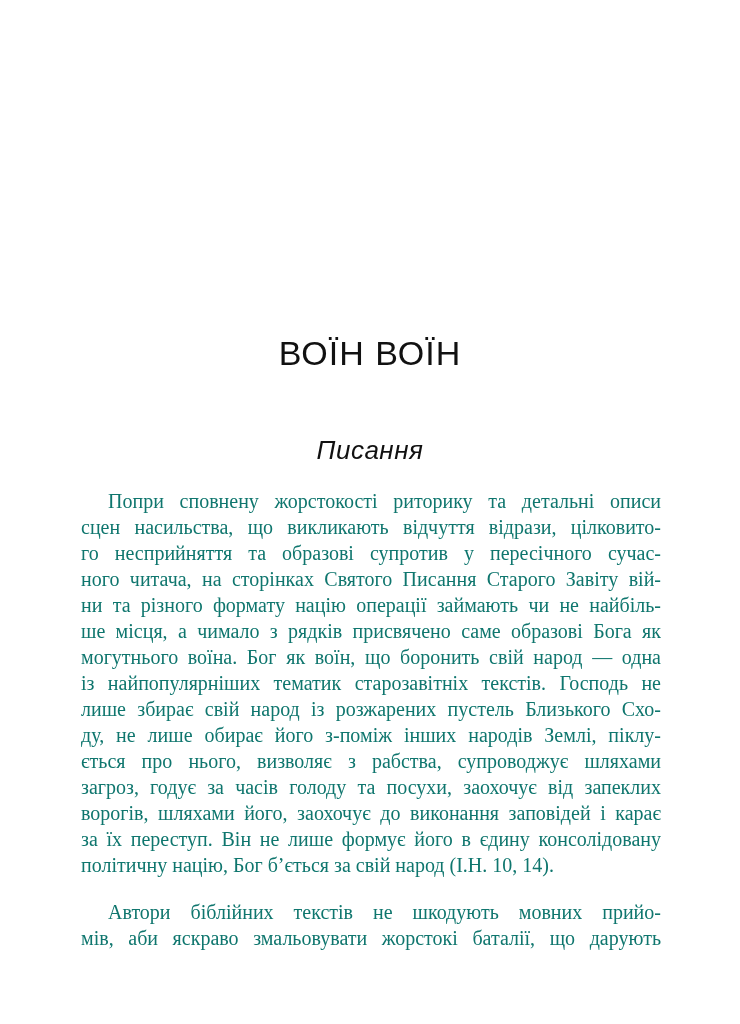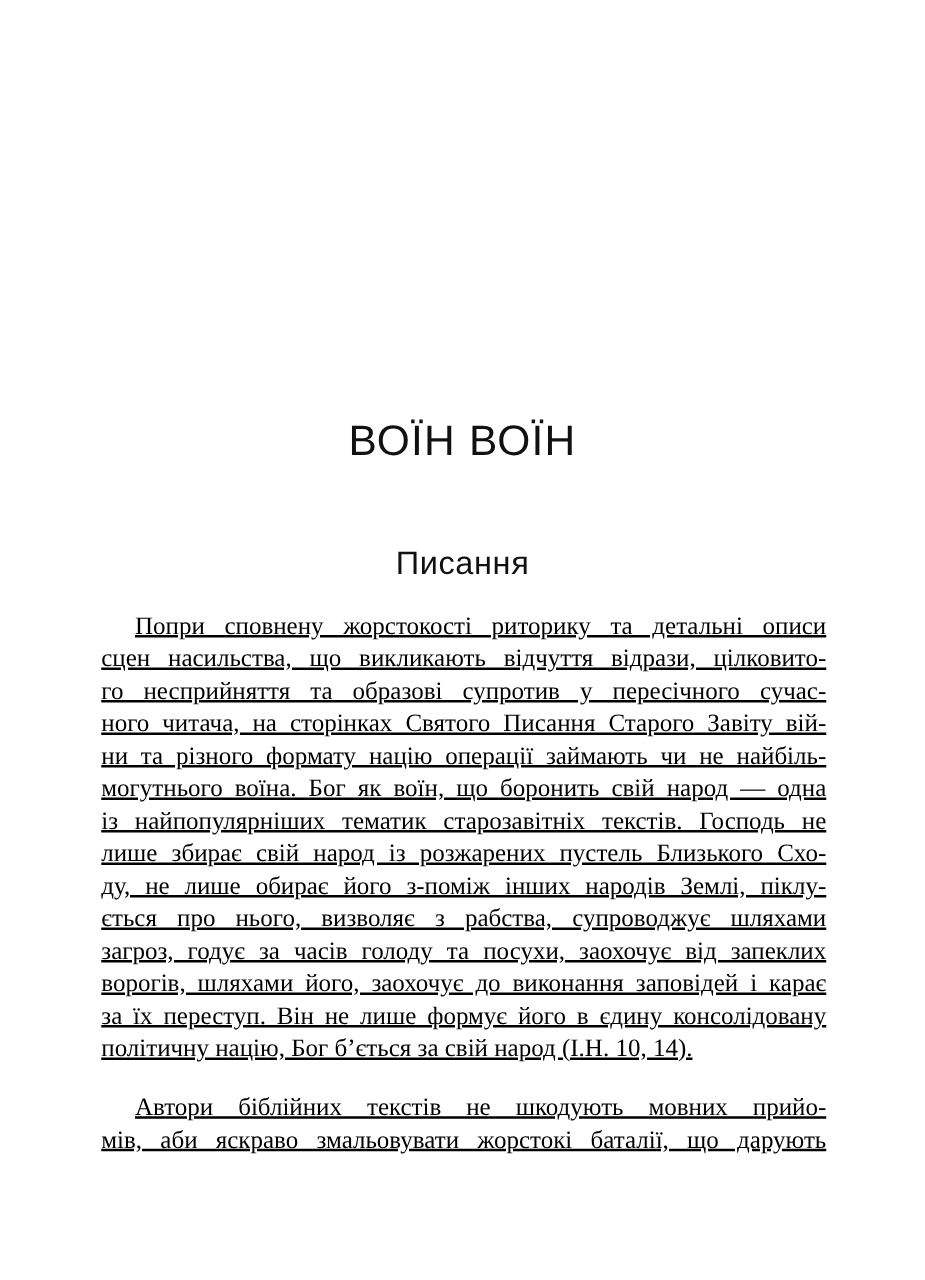--- a/index.html
+++ b/index.html
@@ -23,34 +23,34 @@
     font-weight: 500;
     font-size: 34px;
     line-height: 1;
     letter-spacing: 1px;
     color: #111111;
   }
   .page-subtitle {
     margin: 67px 0 0 0;
     text-align: center;
     font-family: "Liberation Sans", "DejaVu Sans", sans-serif;
+    font-style: italic;
     font-weight: 400;
     font-size: 26px;
     line-height: 1;
     letter-spacing: 0.5px;
     color: #111111;
   }
   .body-text {
     margin: 25px 0 1px 0;
     padding: 0 79px 0 81px;
     font-family: "Liberation Serif", "DejaVu Serif", serif;
     font-size: 20px;
     line-height: 26px;
-    color: #000000;
-    text-decoration: underline;
+    color: #0f766e;
   }
   .para { margin: 0; }
   .para + .para { margin-top: 21px; }
   .line {
     text-align: justify;
     text-align-last: justify;
     white-space: normal;
   }
   .line.indent { text-indent: 27px; }
   .line.flush {
@@ -64,20 +64,21 @@
 <div class="sheet">
   <h1 class="page-title">ВОЇН ВОЇН</h1>
   <h2 class="page-subtitle">Писання</h2>
   <div class="body-text">
       <div class="para">
         <div class="line indent">Попри сповнену жорстокості риторику та детальні описи</div>
         <div class="line">сцен насильства, що викликають відчуття відрази, цілковито-</div>
         <div class="line">го несприйняття та образові супротив у пересічного сучас-</div>
         <div class="line">ного читача, на сторінках Святого Писання Старого Завіту вій-</div>
         <div class="line">ни та різного формату націю операції займають чи не найбіль-</div>
+        <div class="line">ше місця, а чимало з рядків присвячено саме образові Бога як</div>
         <div class="line">могутнього воїна. Бог як воїн, що боронить свій народ — одна</div>
         <div class="line">із найпопулярніших тематик старозавітніх текстів. Господь не</div>
         <div class="line">лише збирає свій народ із розжарених пустель Близького Схо-</div>
         <div class="line">ду, не лише обирає його з-поміж інших народів Землі, піклу-</div>
         <div class="line">ється про нього, визволяє з рабства, супроводжує шляхами</div>
         <div class="line">загроз, годує за часів голоду та посухи, заохочує від запеклих</div>
         <div class="line">ворогів, шляхами його, заохочує до виконання заповідей і карає</div>
         <div class="line">за їх переступ. Він не лише формує його в єдину консолідовану</div>
         <div class="line flush">політичну націю, Бог б’ється за свій народ (І.Н. 10, 14).</div>
       </div>

